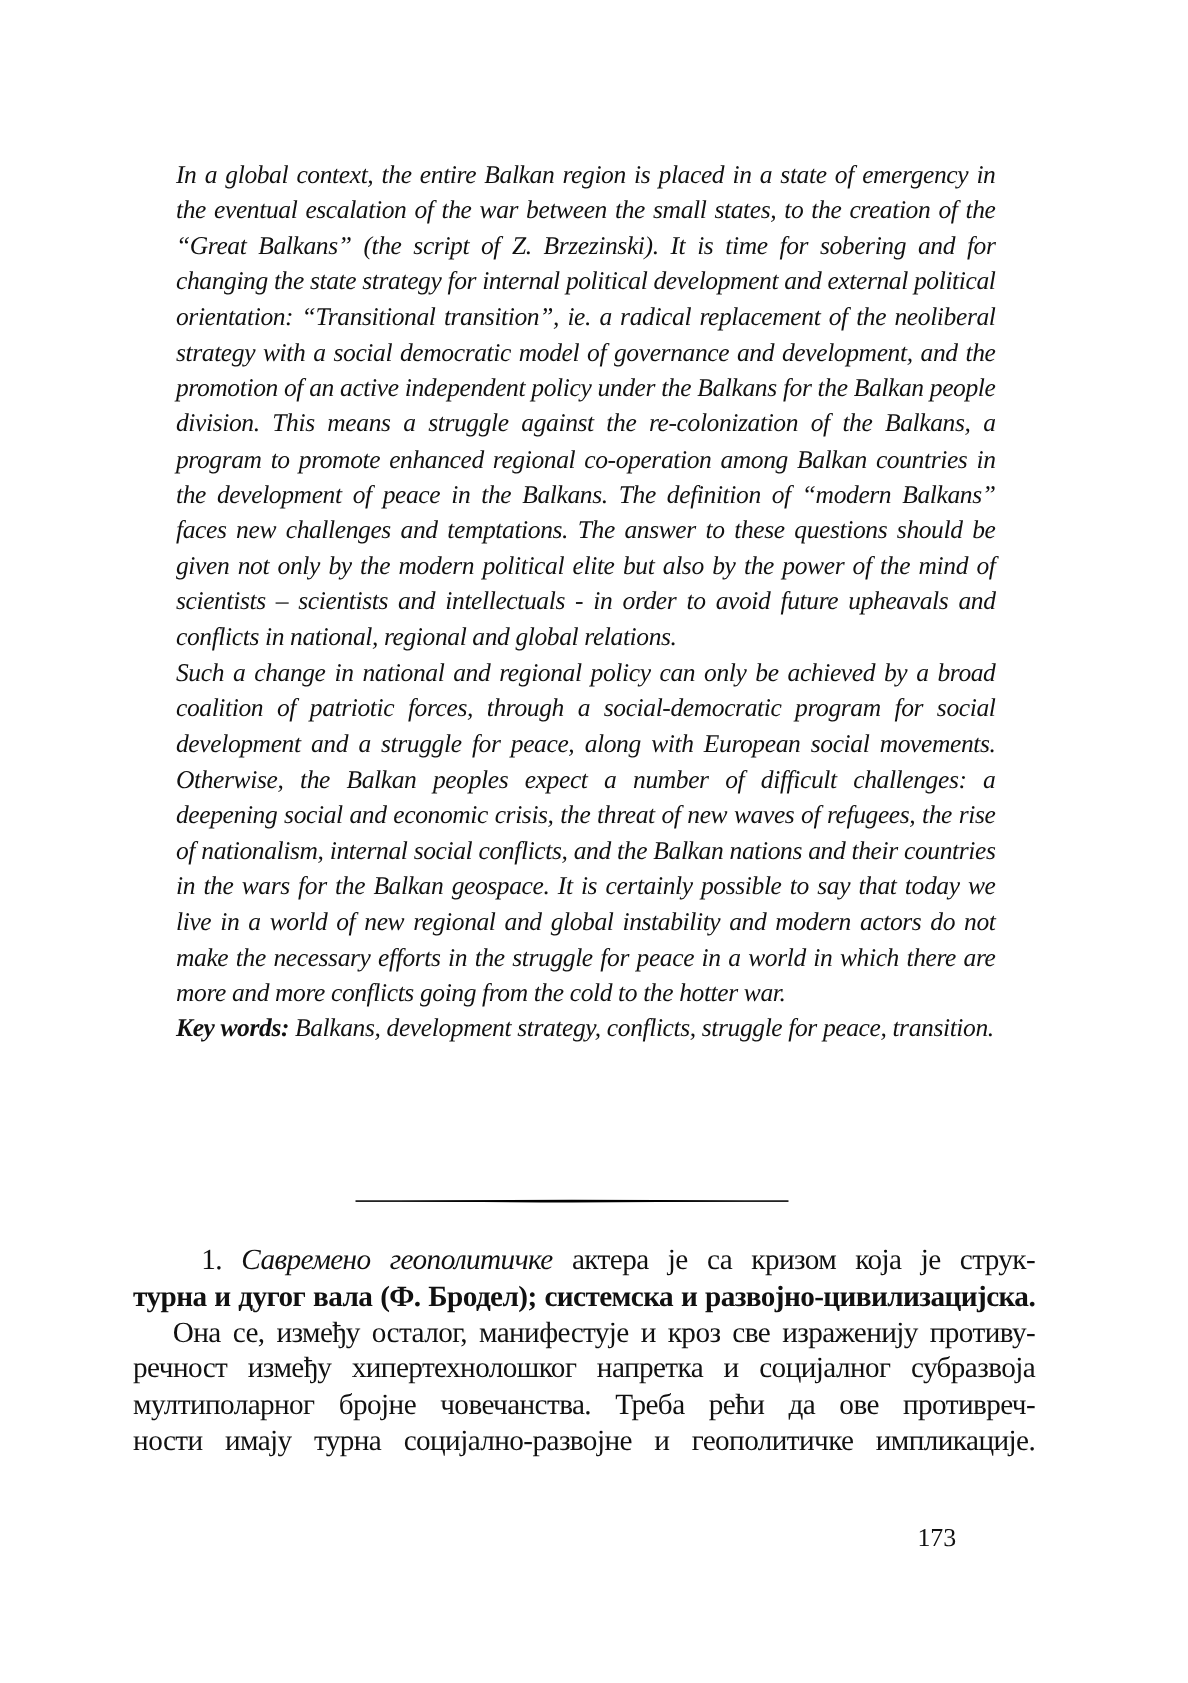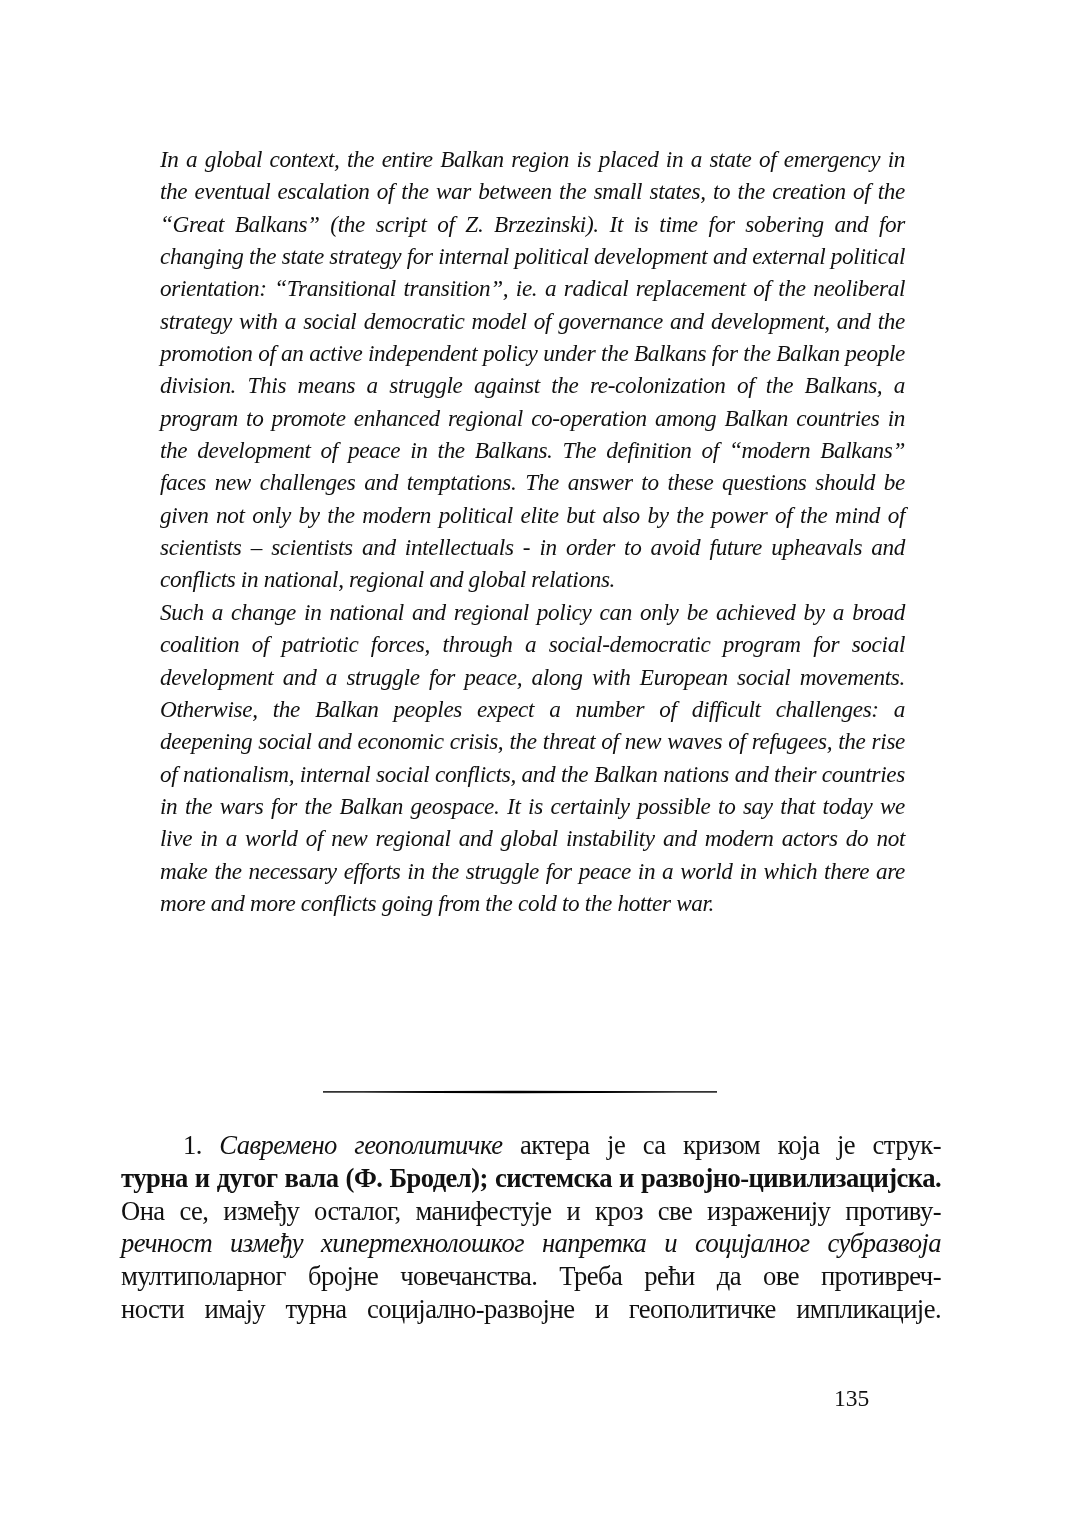--- a/index.html
+++ b/index.html
@@ -63,33 +63,34 @@
       font-size: 23.5px;
       line-height: 28px;
     }
   </style>
 </head>
 <body>
 
 <div class="abstract">
   <p>In a global context, the entire Balkan region is placed in a state of emergency in the eventual escalation of the war between the small states, to the creation of the “Great Balkans” (the script of Z. Brzezinski). It is time for sobering and for changing the state strategy for internal political development and external political orientation: “Transitional transition”, ie. a radical replacement of the neoliberal strategy with a social democratic model of governance and development, and the promotion of an active independent policy under the Balkans for the Balkan people division. This means a struggle against the re-colonization of the Balkans, a program to promote enhanced regional co-operation among Balkan countries in the development of peace in the Balkans. The definition of “modern Balkans” faces new challenges and temptations. The answer to these questions should be given not only by the modern political elite but also by the power of the mind of scientists – scientists and intellectuals - in order to avoid future upheavals and conflicts in national, regional and global relations.</p>
   <p>Such a change in national and regional policy can only be achieved by a broad coalition of patriotic forces, through a social-democratic program for social development and a struggle for peace, along with European social movements. Otherwise, the Balkan peoples expect a number of difficult challenges: a deepening social and economic crisis, the threat of new waves of refugees, the rise of nationalism, internal social conflicts, and the Balkan nations and their countries in the wars for the Balkan geospace. It is certainly possible to say that today we live in a world of new regional and global instability and modern actors do not make the necessary efforts in the struggle for peace in a world in which there are more and more conflicts going from the cold to the hotter war.</p>
+  <p><span class="kw-label">Key words:</span><span> Balkans, development strategy, conflicts, struggle for peace, transition.</span></p>
 </div>
 
 <div class="divider">
   <svg width="394" height="4" viewBox="0 0 394 4">
     <rect x="0" y="1.2" width="394" height="1.4" fill="#000"></rect>
     <path d="M40 1.9 Q197 -0.6 354 1.9 Q197 4.4 40 1.9 Z" fill="#000"></path>
   </svg>
 </div>
 
 <div class="body-text">
   <p>
       <span class="jline" style="display: block; text-align: justify; text-align-last: justify;"><span>1. </span><em>Савремено геополитичке</em><span style="display: inline;"> актера је са кризом која је струк-</span></span>
       <span class="jline" style="display: block; text-align: justify; text-align-last: justify; text-indent: 0px;"><span style="display: inline; font-weight: bold;">турна и дугог вала (Ф. Бродел); системска и развојно-цивилизацијска.</span></span>
-      <span class="jline" style="display: block; text-align: justify; text-align-last: justify; text-indent: 0px;"><span style="display: inline;">Она се, између осталог, манифестује и кроз све израженију противу-</span></span>
-      <span class="jline" style="display: block; text-align: justify; text-align-last: justify; text-indent: 0px; font-style: italic;"><span style="display: inline;">речност између хипертехнолошког напретка и социјалног субразвоја</span></span>
+      <span class="jline" style="display: block; text-align: justify; text-align-last: justify; text-indent: 0px; margin-left: 36px;"><span style="display: inline;">Она се, између осталог, манифестује и кроз све израженију противу-</span></span>
+      <span class="jline" style="display: block; text-align: justify; text-align-last: justify; text-indent: 0px;"><span style="display: inline;">речност између хипертехнолошког напретка и социјалног субразвоја</span></span>
       <span class="jline" style="display: block; text-align: justify; text-align-last: justify; text-indent: 0px;"><span style="display: inline;">мултиполарног бројне човечанства. Треба рећи да ове противреч-</span></span>
       <span class="jline" style="display: block; text-align: justify; text-align-last: justify; text-indent: 0px;"><span>ности имају турна социјално-развојне и геополитичке импликације.</span></span>
     </p>
 </div>
 
-<div class="page-number">135</div>
+<div class="page-number">173</div>
 
 </body></html>

